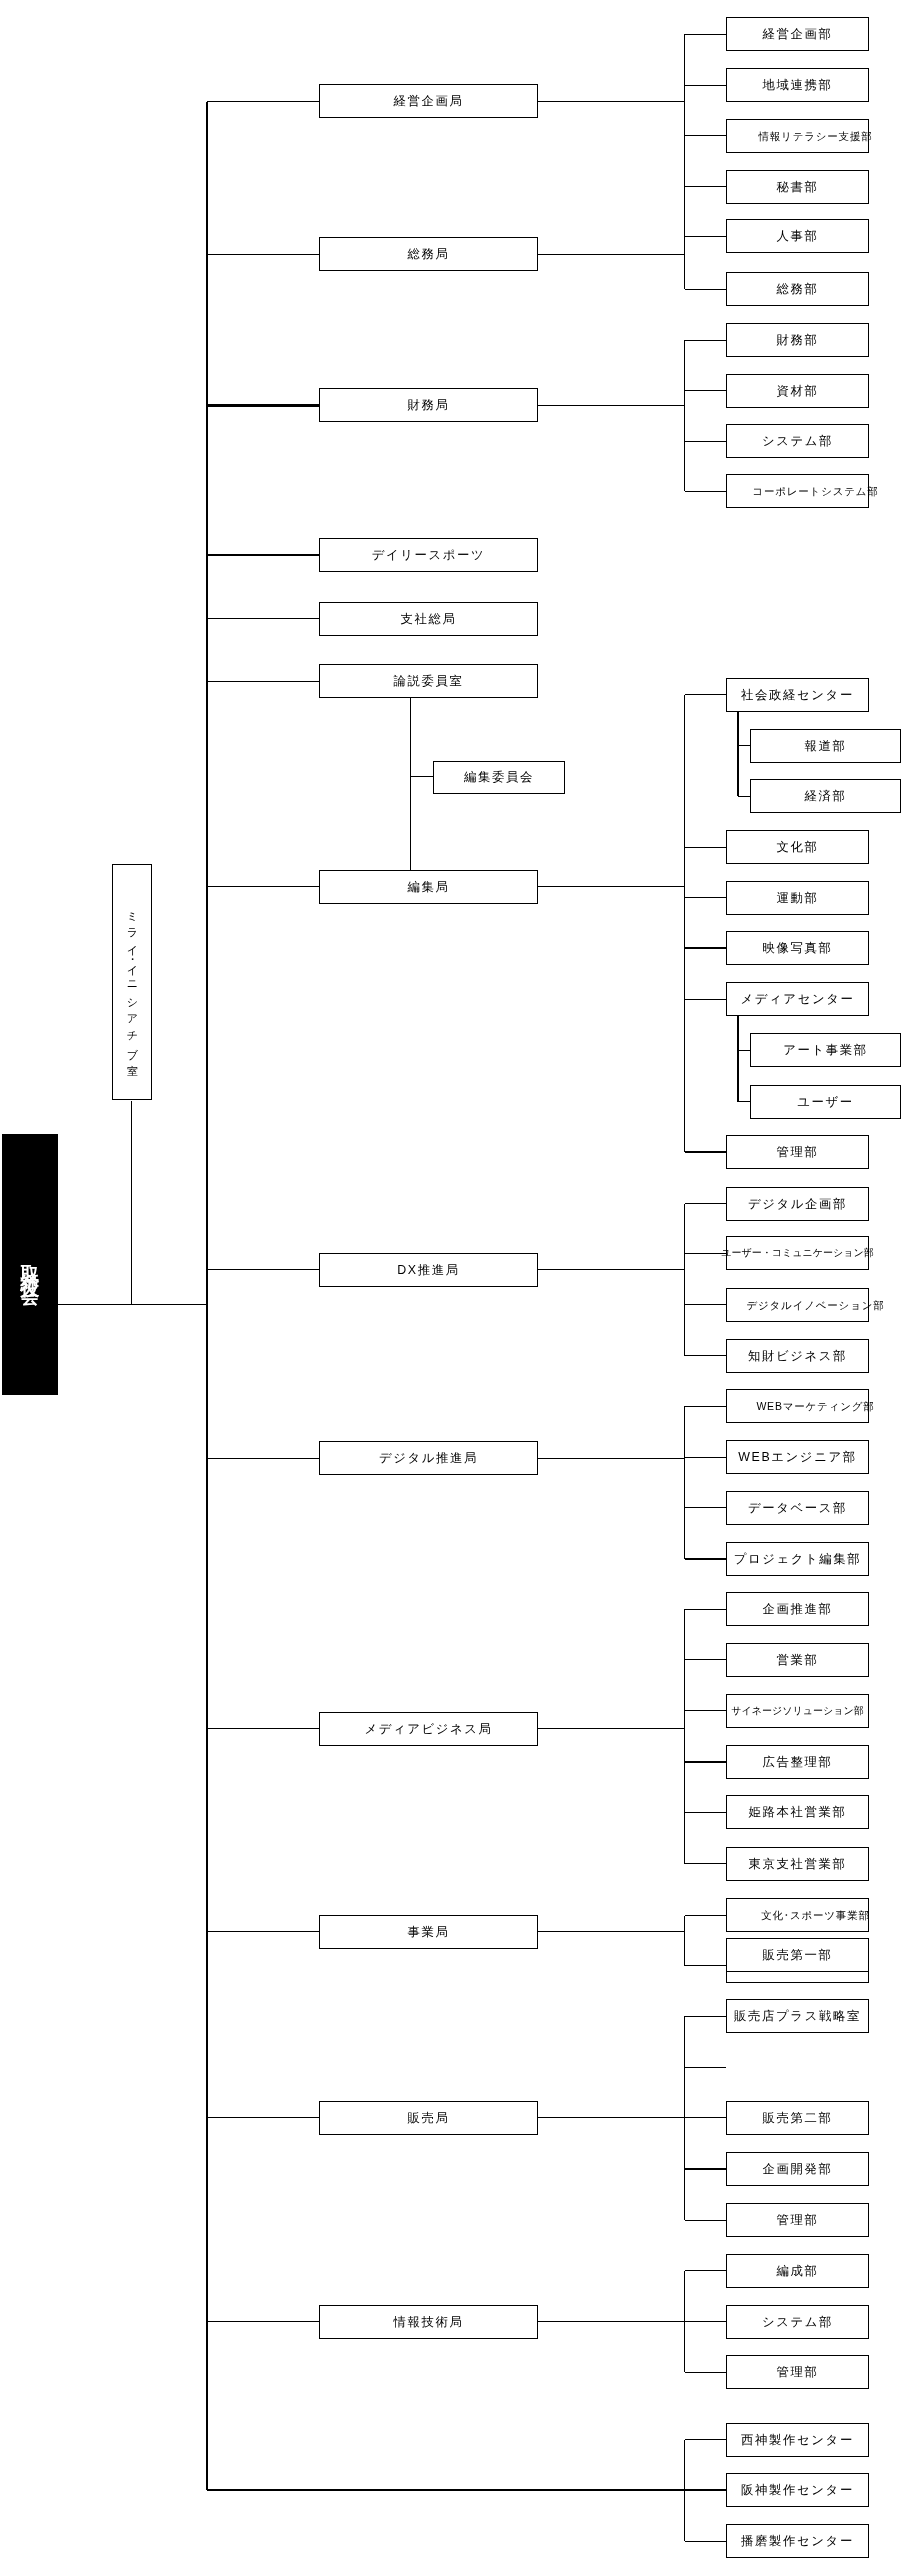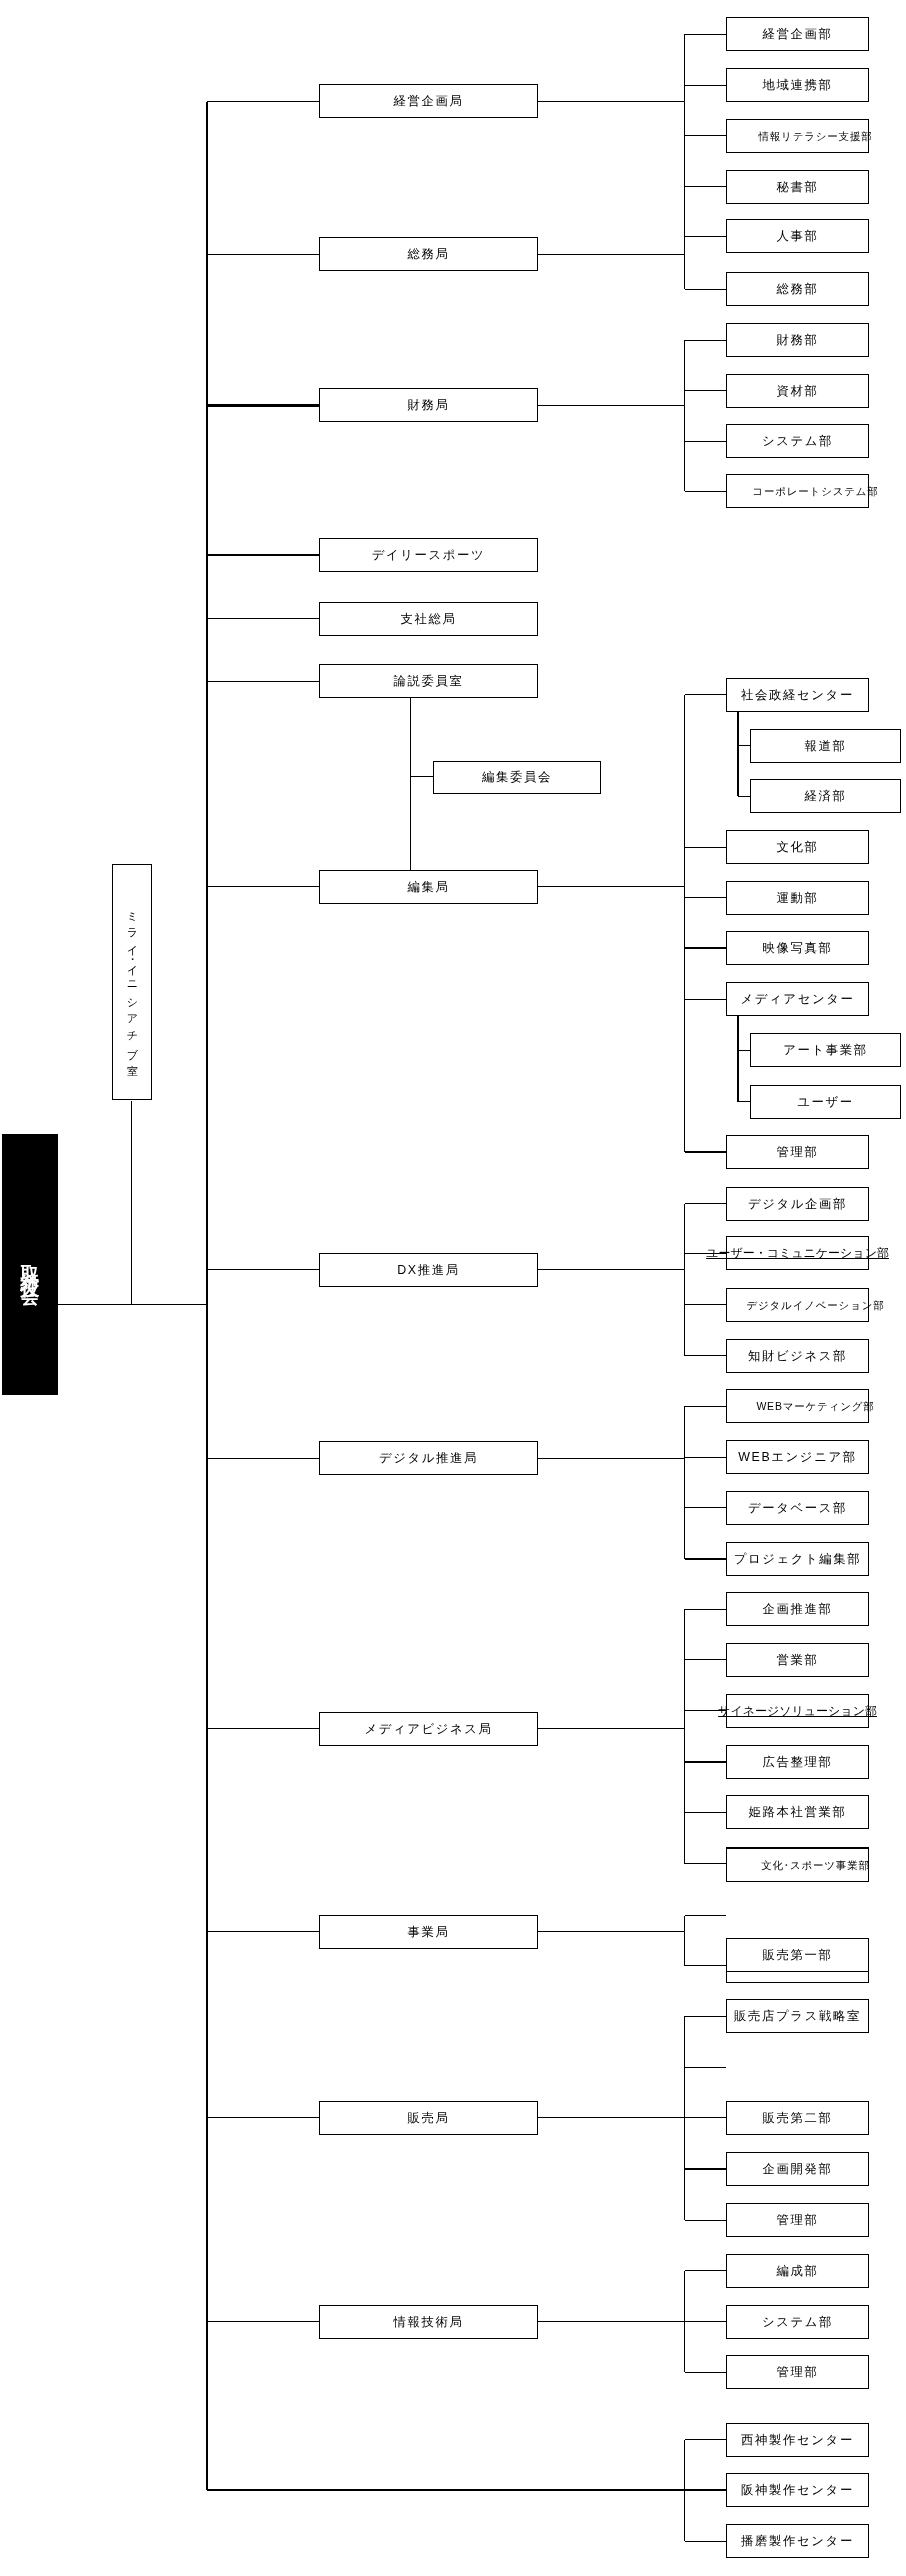--- a/index.html
+++ b/index.html
@@ -23,32 +23,32 @@
     justify-content:center;
     font-size:12.4px;
     letter-spacing:1.6px;
     white-space:nowrap;
     line-height:1;
   }
   .bureau{left:319px;width:219px;height:34px;}
   .dept{left:726px;width:143px;height:34px;}
   .sub{left:750px;width:151px;height:34px;}
   .sz14{font-size:10.5px;letter-spacing:0.8px;padding-left:36px;}
-  .sz12{font-size:12px;letter-spacing:0;text-decoration:underline;}
+  .sz12{font-size:10px;letter-spacing:0;}
   .vert{writing-mode:vertical-rl;}
   .board{
     left:1.6px;top:1134px;width:56px;height:261px;
     background:#000;color:#fff;border:none;
     font-size:18.6px;letter-spacing:7.8px;font-weight:600;
   }
   .mirai{
     left:112px;top:864px;width:40px;height:236px;
     font-size:11px;letter-spacing:3.9px;
   }
-  .committee{left:433px;top:761px;width:168px;height:33px;}
+  .committee{left:433px;top:761px;width:132px;height:33px;}
 </style>
 </head>
 <body>
 
 <div id="stage">
 
   <svg id="wires" width="907" height="2576" viewBox="0 0 1170 3323" shape-rendering="crispEdges">
 
     <path fill="none" stroke="#000" stroke-width="1.5" d="
       M267 131 V3212
@@ -153,21 +153,21 @@
   <div class="node dept" style="top:1491px">データベース部</div>
   <div class="node dept" style="top:1542px">プロジェクト編集部</div>
 
   <div class="node dept" style="top:1592px">企画推進部</div>
   <div class="node dept" style="top:1643px">営業部</div>
   <div class="node dept sz12" style="top:1694px">サイネージソリューション部</div>
   <div class="node dept" style="top:1745px">広告整理部</div>
   <div class="node dept" style="top:1795px">姫路本社営業部</div>
   <div class="node dept" style="top:1847px">東京支社営業部</div>
 
-  <div class="node dept sz14" style="top:1848px">文化･スポーツ事業部</div>
+  <div class="node dept sz14" style="top:1898px">文化･スポーツ事業部</div>
   <div class="node dept" style="top:1949px">アート事業部</div>
 
   <div class="node dept" style="top:1999px">販売店プラス戦略室</div>
   <div class="node dept" style="top:1938px">販売第一部</div>
   <div class="node dept" style="top:2101px">販売第二部</div>
   <div class="node dept" style="top:2152px">企画開発部</div>
   <div class="node dept" style="top:2203px">管理部</div>
 
   <div class="node dept" style="top:2254px">編成部</div>
   <div class="node dept" style="top:2305px">システム部</div>

